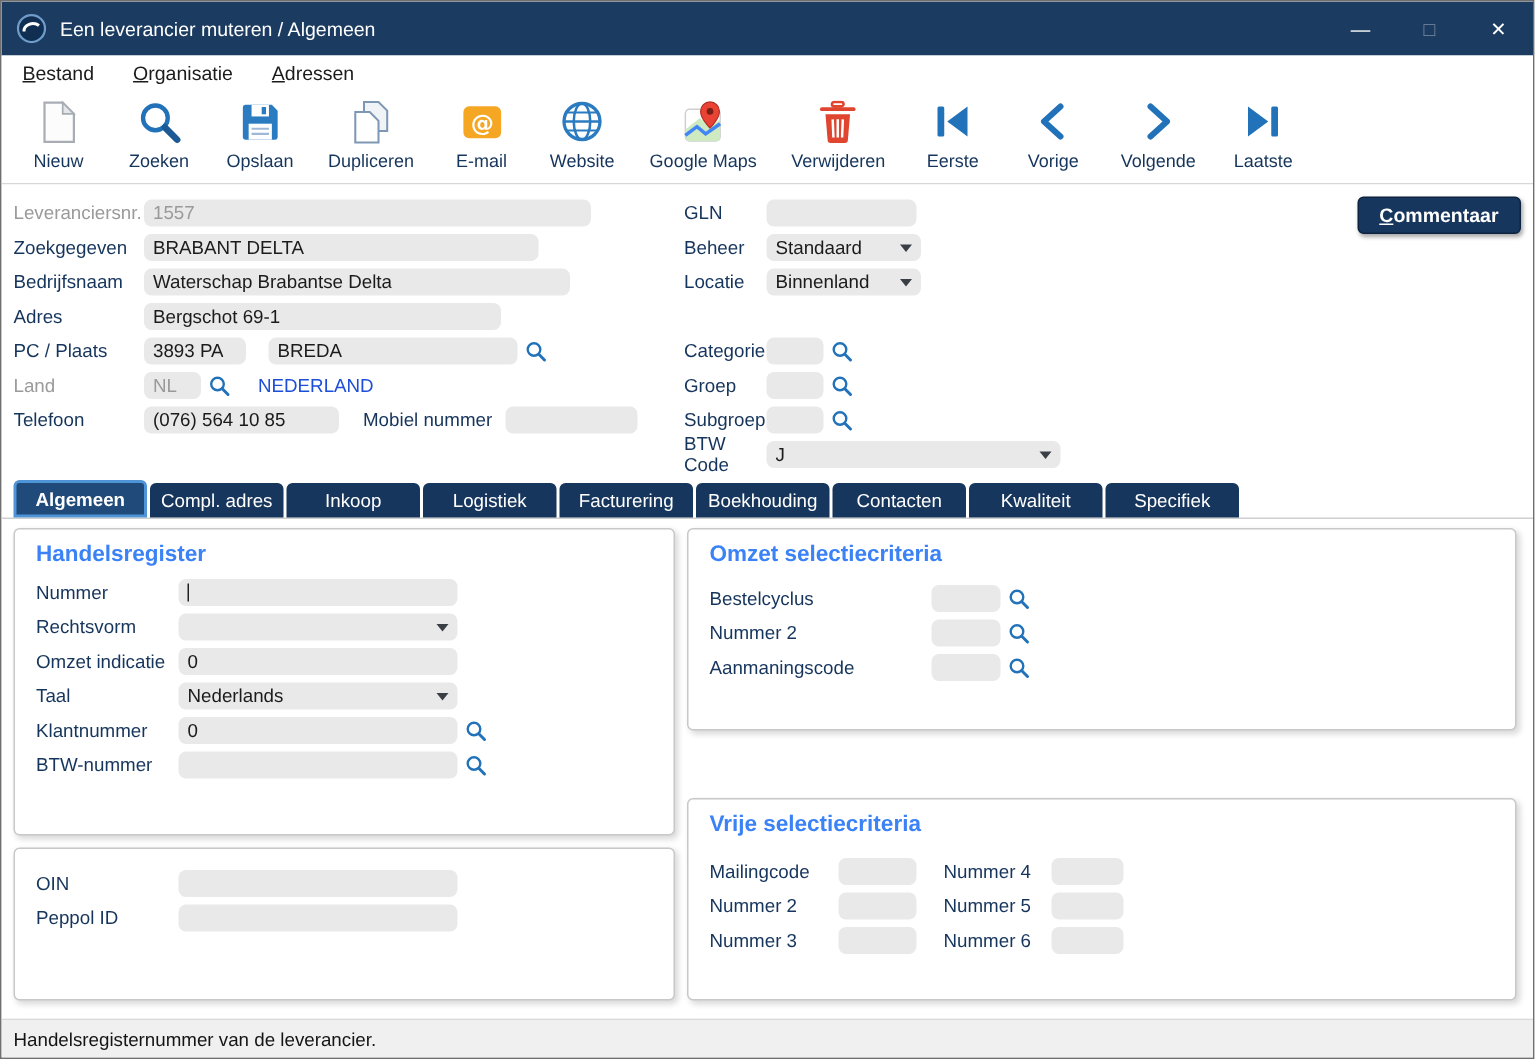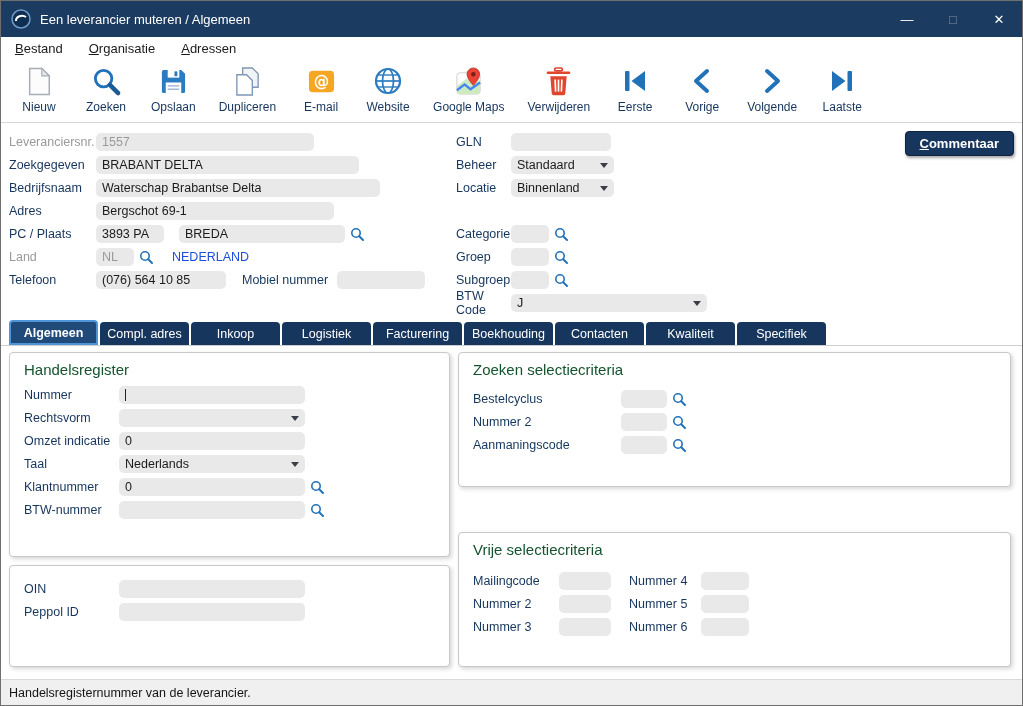--- a/index.html
+++ b/index.html
@@ -56,21 +56,21 @@
             align-items:flex-end; border-bottom:1px solid #cfcfcf; background:#fff; }
   .tab { width:89px; height:23px; background:#17365d; color:#fff; font-size:12.5px;
          display:flex; align-items:center; justify-content:center;
          border-radius:4px 4px 0 0; cursor:default; white-space:nowrap; }
   .tab.active { height:25px; background:#1f4a7a; border:2px solid #4f94d6; font-weight:bold; }
 
   
   .content { position:relative; flex:1; background:#fff; }
   .gbox { position:absolute; border:1px solid #c8c8c8; border-radius:4px; background:#fff;
           box-shadow:2px 2px 4px rgba(0,0,0,0.16); padding:8px 0 0 14px; }
-  .gtitle { font-size:15px; font-weight:normal; color:#14532d; margin-bottom:8px; }
+  .gtitle { font-size:15px; font-weight:bold; color:#3b82f6; margin-bottom:8px; }
   .grow { display:flex; align-items:center; height:18px; margin-bottom:5px; }
 
   
   .statusbar { height:26px; flex:0 0 26px; background:#f0f0f0; border-top:1px solid #d9d9d9;
                display:flex; align-items:center; padding-left:8px; font-size:12.5px; color:#141414; }
 </style>
 </head>
 <body>
 
 <div class="window">
@@ -216,21 +216,21 @@
           </svg>
       </span>
       <span class="tb-label">Laatste</span>
     </div>
   </div>
 
   <div class="form-area">
 
     <div class="frow" style="left:8px; top:10px;">
       <span class="flabel w87 dim">Leveranciersnr.</span>
-      <div class="field disabled" style="width:218px">
+      <div class="field disabled" style="width:298px">
           <span class="fv">1557</span>
         </div>
     </div>
     <div class="frow" style="left:8px; top:33px;">
       <span class="flabel w87">Zoekgegeven</span>
       <div class="field" style="width:263px">
           <span class="fv">BRABANT DELTA</span>
         </div>
     </div>
     <div class="frow" style="left:8px; top:56px;">
@@ -429,21 +429,21 @@
       </div>
       <div class="grow">
         <span class="flabel w95">Peppol ID</span>
         <div class="field" style="width:186px">
             <span class="fv"></span>
           </div>
       </div>
     </div>
 
     <div class="gbox" style="left:457px; top:6px; width:553px; height:135px;">
-      <div class="gtitle" style="margin-bottom:12px;">Zoeken selectiecriteria</div>
+      <div class="gtitle" style="margin-bottom:12px;">Omzet selectiecriteria</div>
       <div class="grow">
         <span class="flabel w148">Bestelcyclus</span>
         <div class="field" style="width:46px">
             <span class="fv"></span>
           </div>
         <span class="mag">
             <svg width="15" height="15" viewBox="0 0 15 15">
               <circle cx="6" cy="6" r="4.2" fill="none" stroke="#2272b9" stroke-width="1.6"></circle>
               <line x1="9.2" y1="9.2" x2="13" y2="13" stroke="#2272b9" stroke-width="2" stroke-linecap="round"></line>
             </svg>

